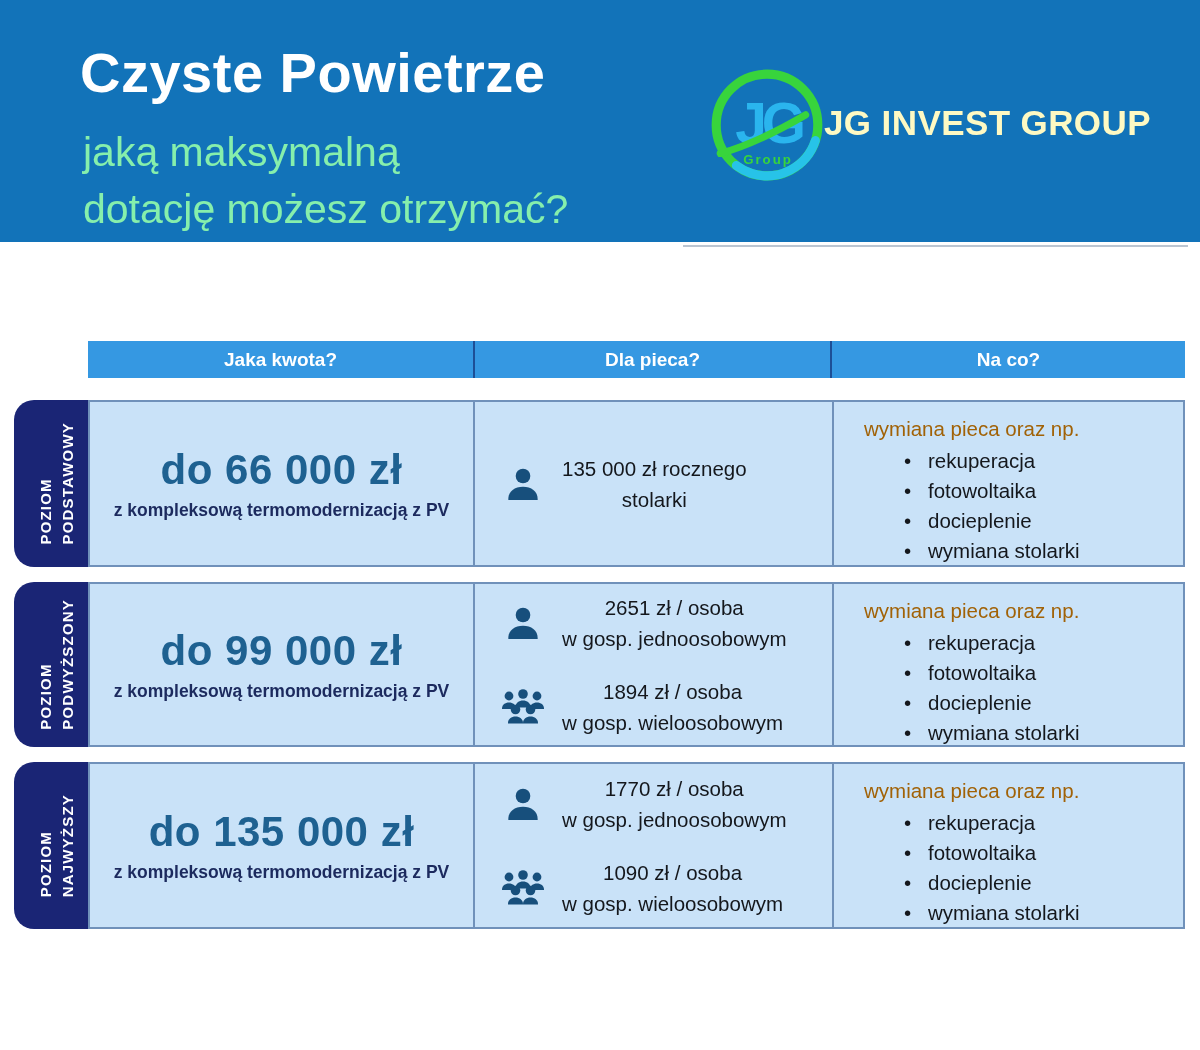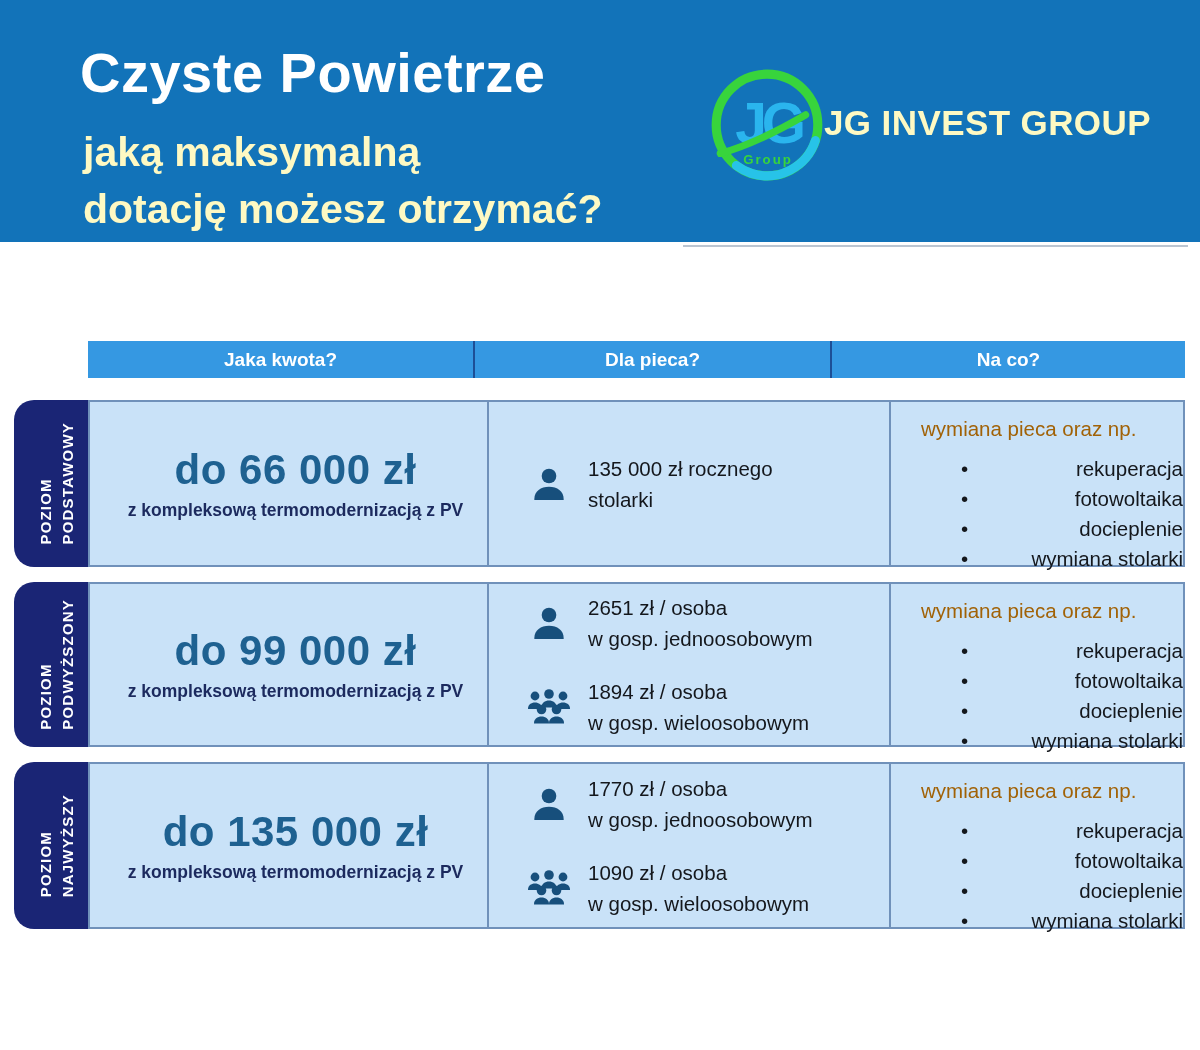--- a/index.html
+++ b/index.html
@@ -5,21 +5,21 @@
   * { margin:0; padding:0; box-sizing:border-box; }
   body { background:#e8e8e8; }
   .page {
     position:relative; width:1200px; height:1050px; background:#ffffff;
     font-family:"Liberation Sans","DejaVu Sans",sans-serif; overflow:hidden;
     margin:0 auto;
   }
   
   .header { position:absolute; left:0; top:0; width:1200px; height:242px; background:#1273b9; }
   .title { position:absolute; left:80px; top:40px; font-size:56px; font-weight:800; color:#ffffff; letter-spacing:.5px; }
-  .subtitle { position:absolute; left:83px; top:124px; font-size:41px; font-weight:700; color:#fef9c3; line-height:57px; }
+  .subtitle { position:absolute; left:83px; top:124px; font-size:41px; font-weight:400; color:#86efac; line-height:57px; }
   .brand { position:absolute; left:824px; top:103px; font-size:35px; font-weight:800; color:#fef9c3; letter-spacing:.4px; }
   .logo { position:absolute; left:704px; top:62px; width:126px; height:126px; }
   .logo-underline { position:absolute; left:683px; top:245px; width:505px; height:2px; background:rgba(12,48,88,.28); }
 
   
   .colhead { position:absolute; left:88px; top:341px; width:1097px; height:37px; display:flex; background:#3598e2; }
   .colhead .col { display:flex; align-items:center; justify-content:center; color:#ffffff; font-size:19px; font-weight:700; }
   .colhead .c1 { width:385px; }
   .colhead .c2 { width:359px; border-left:2px solid #1d4f96; border-right:2px solid #1d4f96; }
   .colhead .c3 { flex:1; }
@@ -39,33 +39,33 @@
   .tab-lines span {
     writing-mode:vertical-rl; transform:rotate(180deg);
     color:#ffffff; font-weight:700; font-size:15px; letter-spacing:1.2px; white-space:nowrap;
   }
 
   .row-body {
     position:absolute; left:74px; top:0; bottom:0; right:0;
     background:#c9e2f8; border:2px solid rgba(38,78,134,.55); display:flex;
   }
   .cell { position:relative; }
-  .cell-amount { width:383px; display:flex; flex-direction:column; align-items:center; justify-content:center; text-align:center;margin-left:14px; }
-  .cell-who { width:402px; border-left:2px solid rgba(38,78,134,.55); display:flex; flex-direction:column; justify-content:center; gap:22px; padding-left:36px; }
+  .cell-amount { width:383px; display:flex; flex-direction:column; align-items:center; justify-content:center; text-align:center; }
+  .cell-who { width:359px; border-left:2px solid rgba(38,78,134,.55); display:flex; flex-direction:column; justify-content:center; gap:22px; padding-left:24px;text-align:center; }
   .cell-what { flex:1; border-left:2px solid rgba(38,78,134,.55); padding:12px 0 0 30px; }
 
   .amount { font-size:42px; font-weight:800; color:#1e6191; letter-spacing:.5px; }
   .amount-note { font-size:17.5px; font-weight:700; color:#1c2a5e; margin-top:6px; }
 
   .who-item { display:flex; align-items:center; gap:15px; }
   .who-icon { width:48px; flex:0 0 48px; display:flex; justify-content:center; align-items:center; }
   .who-text { font-size:20.5px; color:#14171c; line-height:31px; }
 
   .what-title { font-size:20.5px; color:#a16207; line-height:30px; }
-  .what-list { list-style:none; margin-top:10px; padding-left:64px;text-align:right; }
+  .what-list { list-style:none; margin-top:2px; padding-left:64px; }
   .what-list li { font-size:20.5px; color:#14171c; line-height:30px; position:relative; }
   .what-list li::before { content:"\2022"; position:absolute; left:-24px; color:#14171c; }
 
   
   .watermark { position:absolute; right:12px; top:1002px; font-size:33px; color:#8d8d8d; letter-spacing:.5px; }
 </style>
 </head>
 <body>
 
 <div class="page">

